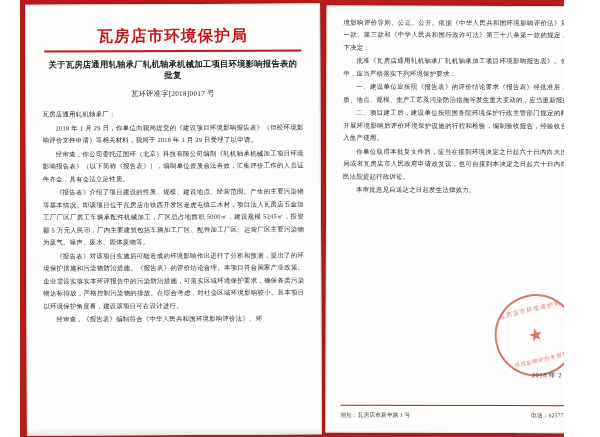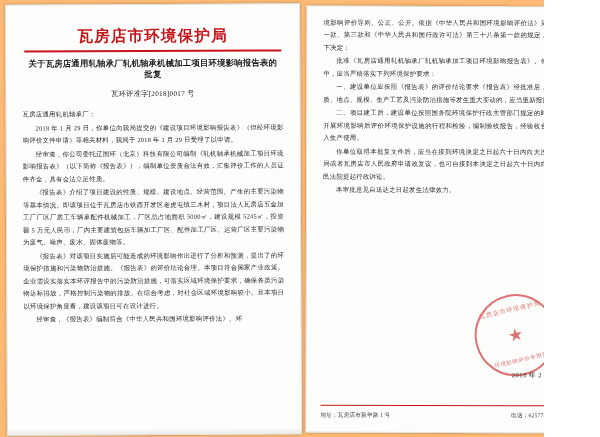--- a/index.html
+++ b/index.html
@@ -10,22 +10,23 @@
   body {
     width: 600px;
     height: 437px;
     font-family: "Liberation Serif", "DejaVu Serif", serif;
     overflow: hidden;
   }
   .page {
     position: relative;
     width: 544px;
     height: 437px;
-    background: #fdba74;
+    background: #b91c1c;
     overflow: hidden;
+    margin-left: 20px;
   }
   
   .sheet {
     position: absolute;
     background: #fdfdfb;
     box-shadow: 0 0 3px rgba(0,0,0,0.35);
     overflow: hidden;
   }
   .sheet-left {
     left: 6px;
@@ -68,21 +69,20 @@
     margin: 6px 2px 7px 2px;
   }
   .doc-title {
     text-align: center;
     font-size: 8.4px;
     font-weight: bold;
     color: #1b1b1b;
     line-height: 1.35;
     margin: 2px 4px 8px 4px;
     letter-spacing: 0.2px;
-    font-family: Liberation Mono, monospace;
   }
   .doc-number {
     text-align: center;
     font-size: 7.2px;
     color: #222;
     margin-bottom: 9px;
     letter-spacing: 0.3px;
   }
 
   

